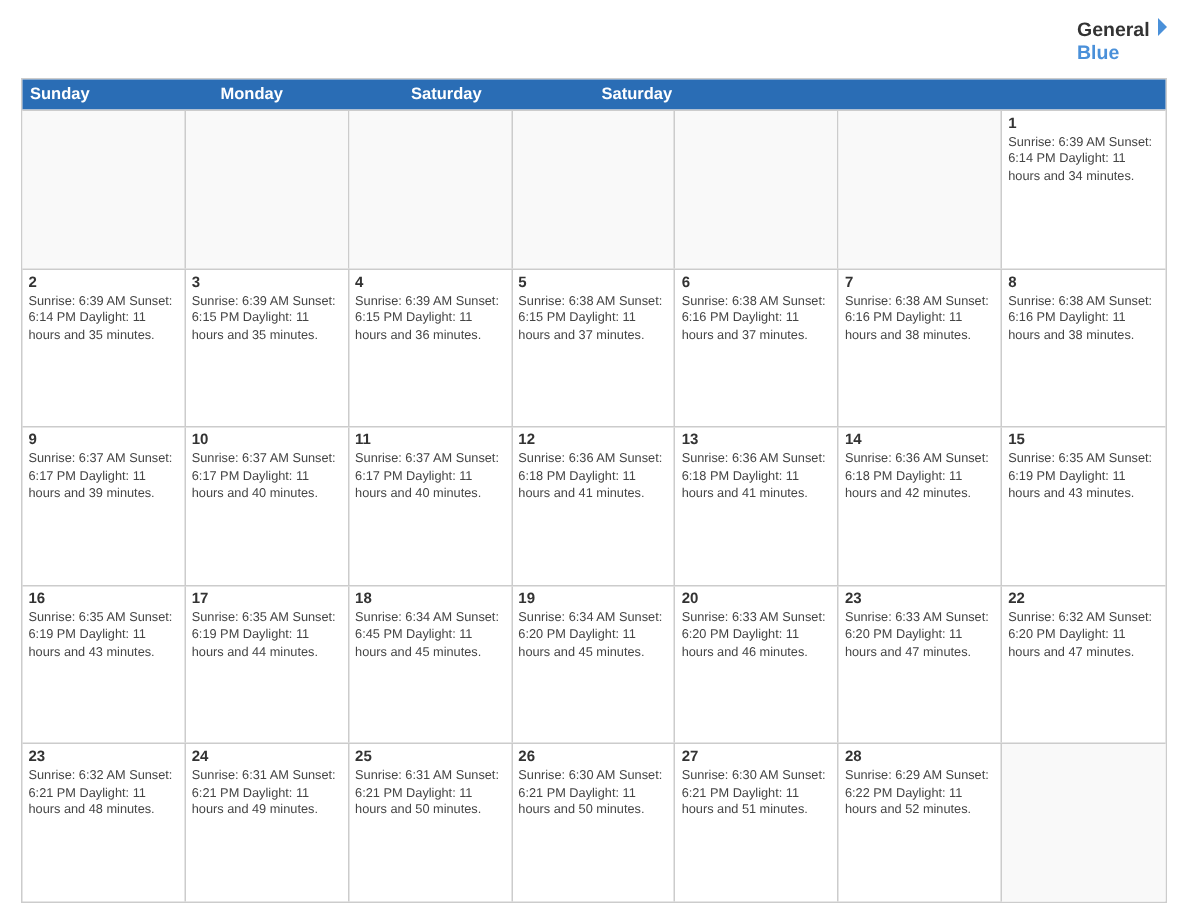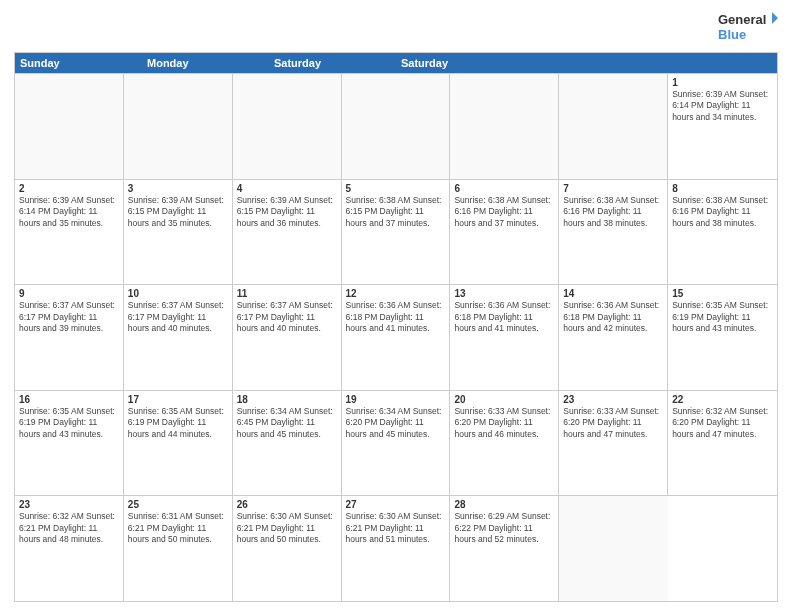--- a/index.html
+++ b/index.html
@@ -271,20 +271,26 @@
           </div>
         </div>
         <div class="week">
           <div class="day-cell">
             <span class="day-number">23</span>
             <div class="day-info">Sunrise: 6:32 AM
 Sunset: 6:21 PM
 Daylight: 11 hours and 48 minutes.</div>
           </div>
           <div class="day-cell">
+            <span class="day-number">24</span>
+            <div class="day-info">Sunrise: 6:31 AM
+Sunset: 6:21 PM
+Daylight: 11 hours and 49 minutes.</div>
+          </div>
+          <div class="day-cell">
             <span class="day-number">25</span>
             <div class="day-info">Sunrise: 6:31 AM
 Sunset: 6:21 PM
 Daylight: 11 hours and 50 minutes.</div>
           </div>
           <div class="day-cell">
             <span class="day-number">26</span>
             <div class="day-info">Sunrise: 6:30 AM
 Sunset: 6:21 PM
 Daylight: 11 hours and 50 minutes.</div>

